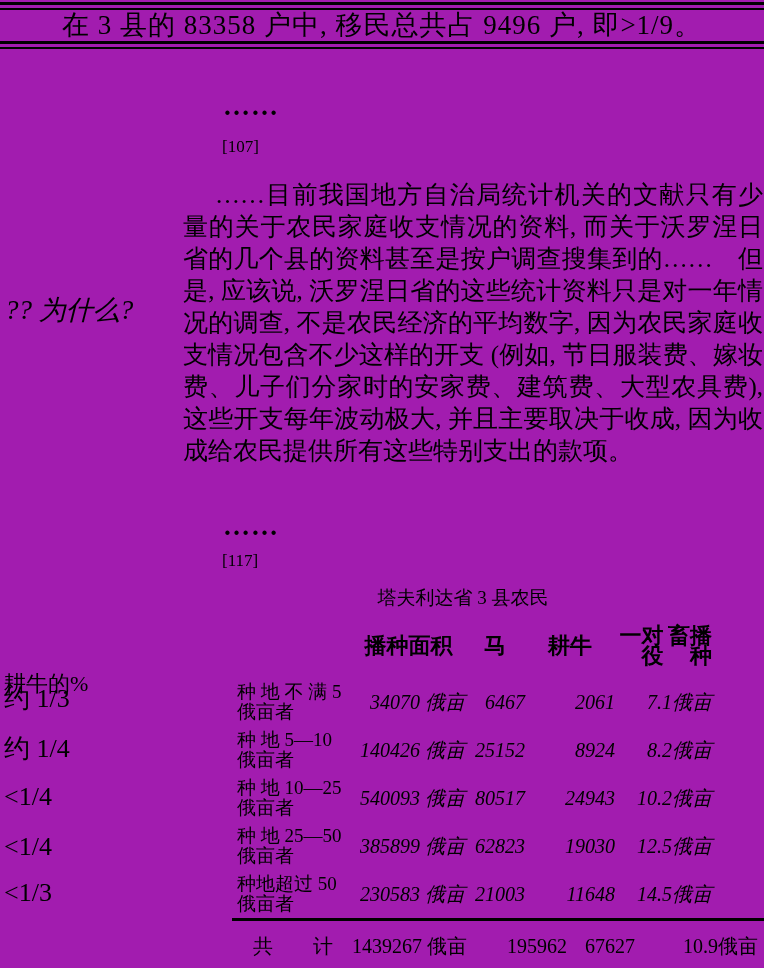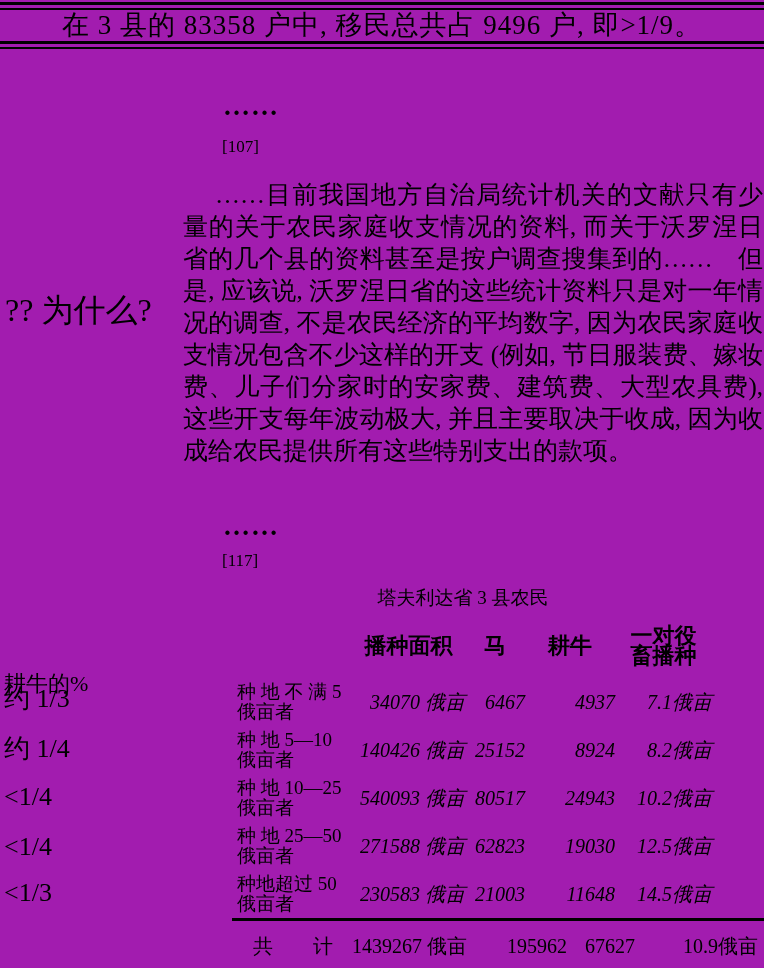--- a/index.html
+++ b/index.html
@@ -22,40 +22,40 @@
   }
 
   .ellipsis { position:absolute; left:223px; font-size:27px; font-weight:bold; line-height:26px; letter-spacing:1px; }
   .ellipsis.e1 { top:93px; }
   .ellipsis.e2 { top:513px; }
 
   .ref { position:absolute; left:222px; font-size:17px; line-height:30px; }
   .ref.ref1 { top:132px; }
   .ref.ref2 { top:546px; }
 
-  .margin-q { position:absolute; left:5px; top:294px; font-size:32px; line-height:32px; white-space:nowrap; }
+  .margin-q { position:absolute; left:5px; top:294px; font-size:27px; line-height:32px; white-space:nowrap;font-style:italic; }
 
   .para {
     position:absolute; left:183px; top:179px; width:580px;
     font-size:25px; line-height:32px; text-align:justify; text-indent:32px;
   }
 
   .tbl-title {
     position:absolute; left:163px; top:587px; width:600px;
     text-align:center; font-size:19px; line-height:22px; white-space:nowrap;
   }
 
   .grid5 { position:absolute; left:237px; display:grid; }
   .thead {
     top:621px; height:50px; align-items:center;
     grid-template-columns:115px 113px 60px 90px 97px;
     font-weight:bold; font-size:22px; line-height:20px;
   }
   .thead .hc { text-align:center; }
-  .thead .hc.two { display:flex; flex-direction:column; align-items:center;text-align:right; }
+  .thead .hc.two { display:flex; flex-direction:row; align-items:center;text-align:right; }
 
   .tbody { position:absolute; left:237px; top:678px; }
   .trow {
     display:grid; grid-template-columns:115px 113px 60px 90px 97px;
     height:48px; align-items:center; font-size:20px;
   }
   .trow .c.num { text-align:right; white-space:nowrap;font-style:italic; }
   .trow .c.label { display:flex; flex-direction:column; font-size:19px; line-height:20px; white-space:nowrap; }
 
   .sep { position:absolute; left:232px; right:0; top:918px; height:3px; background:#000; }
@@ -119,21 +119,21 @@
 
   <div class="tbody">
 
     <div class="trow">
       <div class="c label">
         <span>种 地 不 满 5</span>
         <span>俄亩者</span>
       </div>
       <div class="c num">34070 俄亩</div>
       <div class="c num">6467</div>
-      <div class="c num">4937</div>
+      <div class="c num">2061</div>
       <div class="c num">7.1俄亩</div>
     </div>
 
     <div class="trow">
       <div class="c label">
         <span>种 地 5—10</span>
         <span>俄亩者</span>
       </div>
       <div class="c num">140426 俄亩</div>
       <div class="c num">25152</div>
@@ -150,21 +150,21 @@
       <div class="c num">80517</div>
       <div class="c num">24943</div>
       <div class="c num">10.2俄亩</div>
     </div>
 
     <div class="trow">
       <div class="c label">
         <span>种 地 25—50</span>
         <span>俄亩者</span>
       </div>
-      <div class="c num">271588 俄亩</div>
+      <div class="c num">385899 俄亩</div>
       <div class="c num">62823</div>
       <div class="c num">19030</div>
       <div class="c num">12.5俄亩</div>
     </div>
 
     <div class="trow">
       <div class="c label">
         <span>种地超过 50</span>
         <span>俄亩者</span>
       </div>

